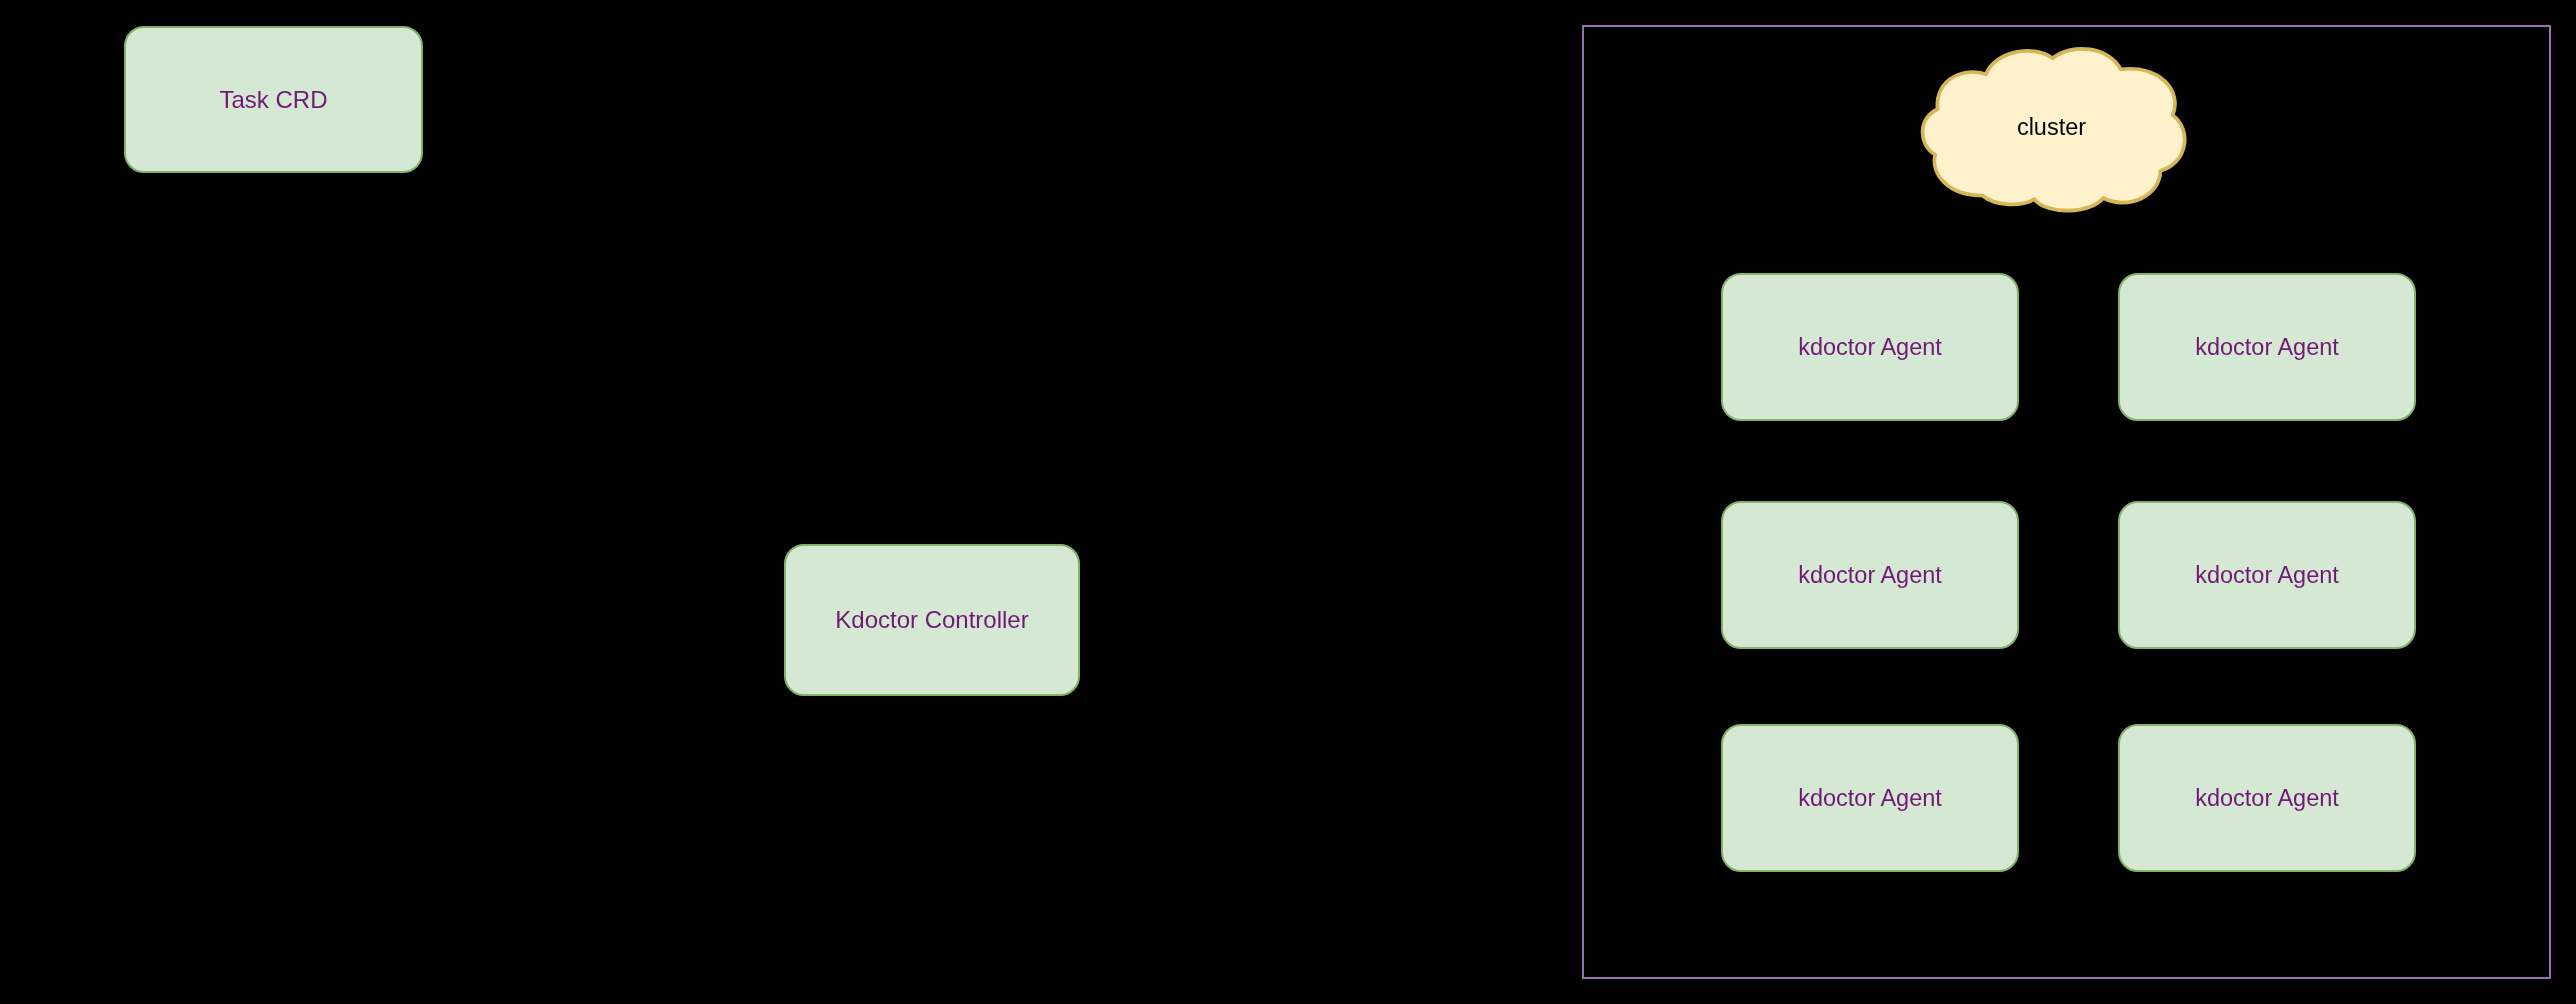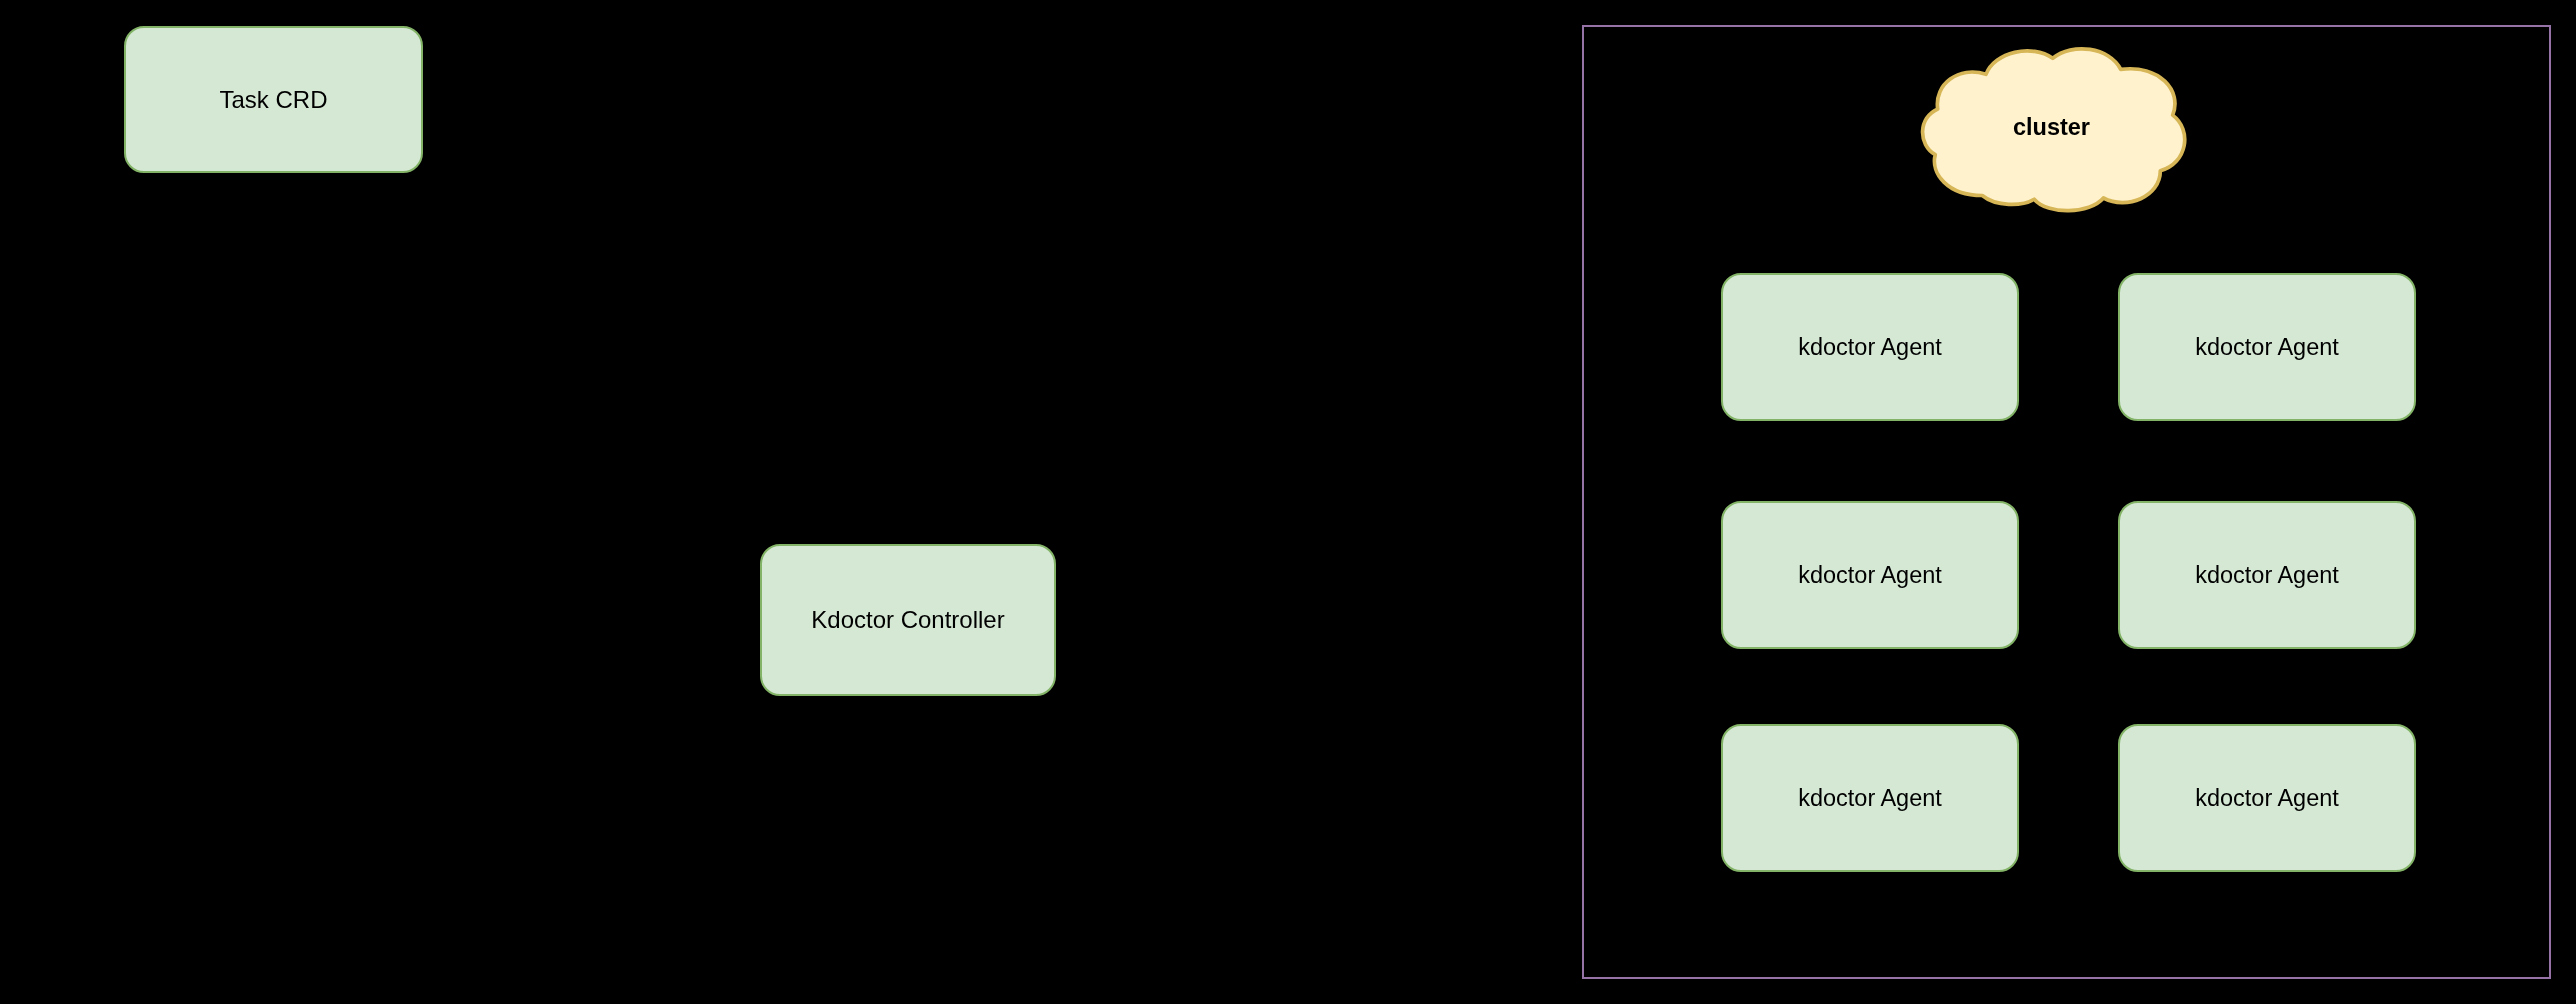--- a/index.html
+++ b/index.html
@@ -18,42 +18,41 @@
     background: #000000;
     overflow: hidden;
   }
   .node {
     position: absolute;
     box-sizing: border-box;
     display: flex;
     align-items: center;
     justify-content: center;
     text-align: center;
-    color: #000000;
+    color: #701a75;
     font-family: "Liberation Sans", sans-serif;
   }
   .rounded-box {
     background: #d5e8d4;
     border: 2.5px solid #82b366;
     border-radius: 20px;
   }
   .ellipse-node {
     background: #fff2cc;
     border: 2.5px solid #d6b656;
     border-radius: 50%;
   }
   .group-box {
     position: absolute;
     box-sizing: border-box;
     background: transparent;
     border: 2.5px solid #9673a6;
   }
   .cloud-node {
     position: absolute;
-    font-weight: bold;
   }
   .cloud-node svg {
     display: block;
   }
   .cloud-label {
     position: absolute;
     left: 0;
     top: 0;
     width: 100%;
     height: 100%;
@@ -70,21 +69,21 @@
 </head>
 <body>
 
 <div id="canvas">
 
   <div class="node rounded-box label-lg" style="left:124px; top:26px; width:299px; height:147px;">
     <span>Task CRD</span>
   </div>
 
 
-  <div class="node rounded-box label-lg" style="left:760px; top:544px; width:296px; height:152px;">
+  <div class="node rounded-box label-lg" style="left:784px; top:544px; width:296px; height:152px;">
     <span>Kdoctor Controller</span>
   </div>
 
   <div class="group-box" style="left:1582px; top:25px; width:969px; height:954px;"></div>
 
   <div class="cloud-node" style="left:1913px; top:42px; width:277px; height:171px;">
     <svg width="277" height="171" viewBox="0 0 448 276">
       <path d="M 112 248
                C 56 248 28 212 36 182
                C 8 166 8 122 40 108

